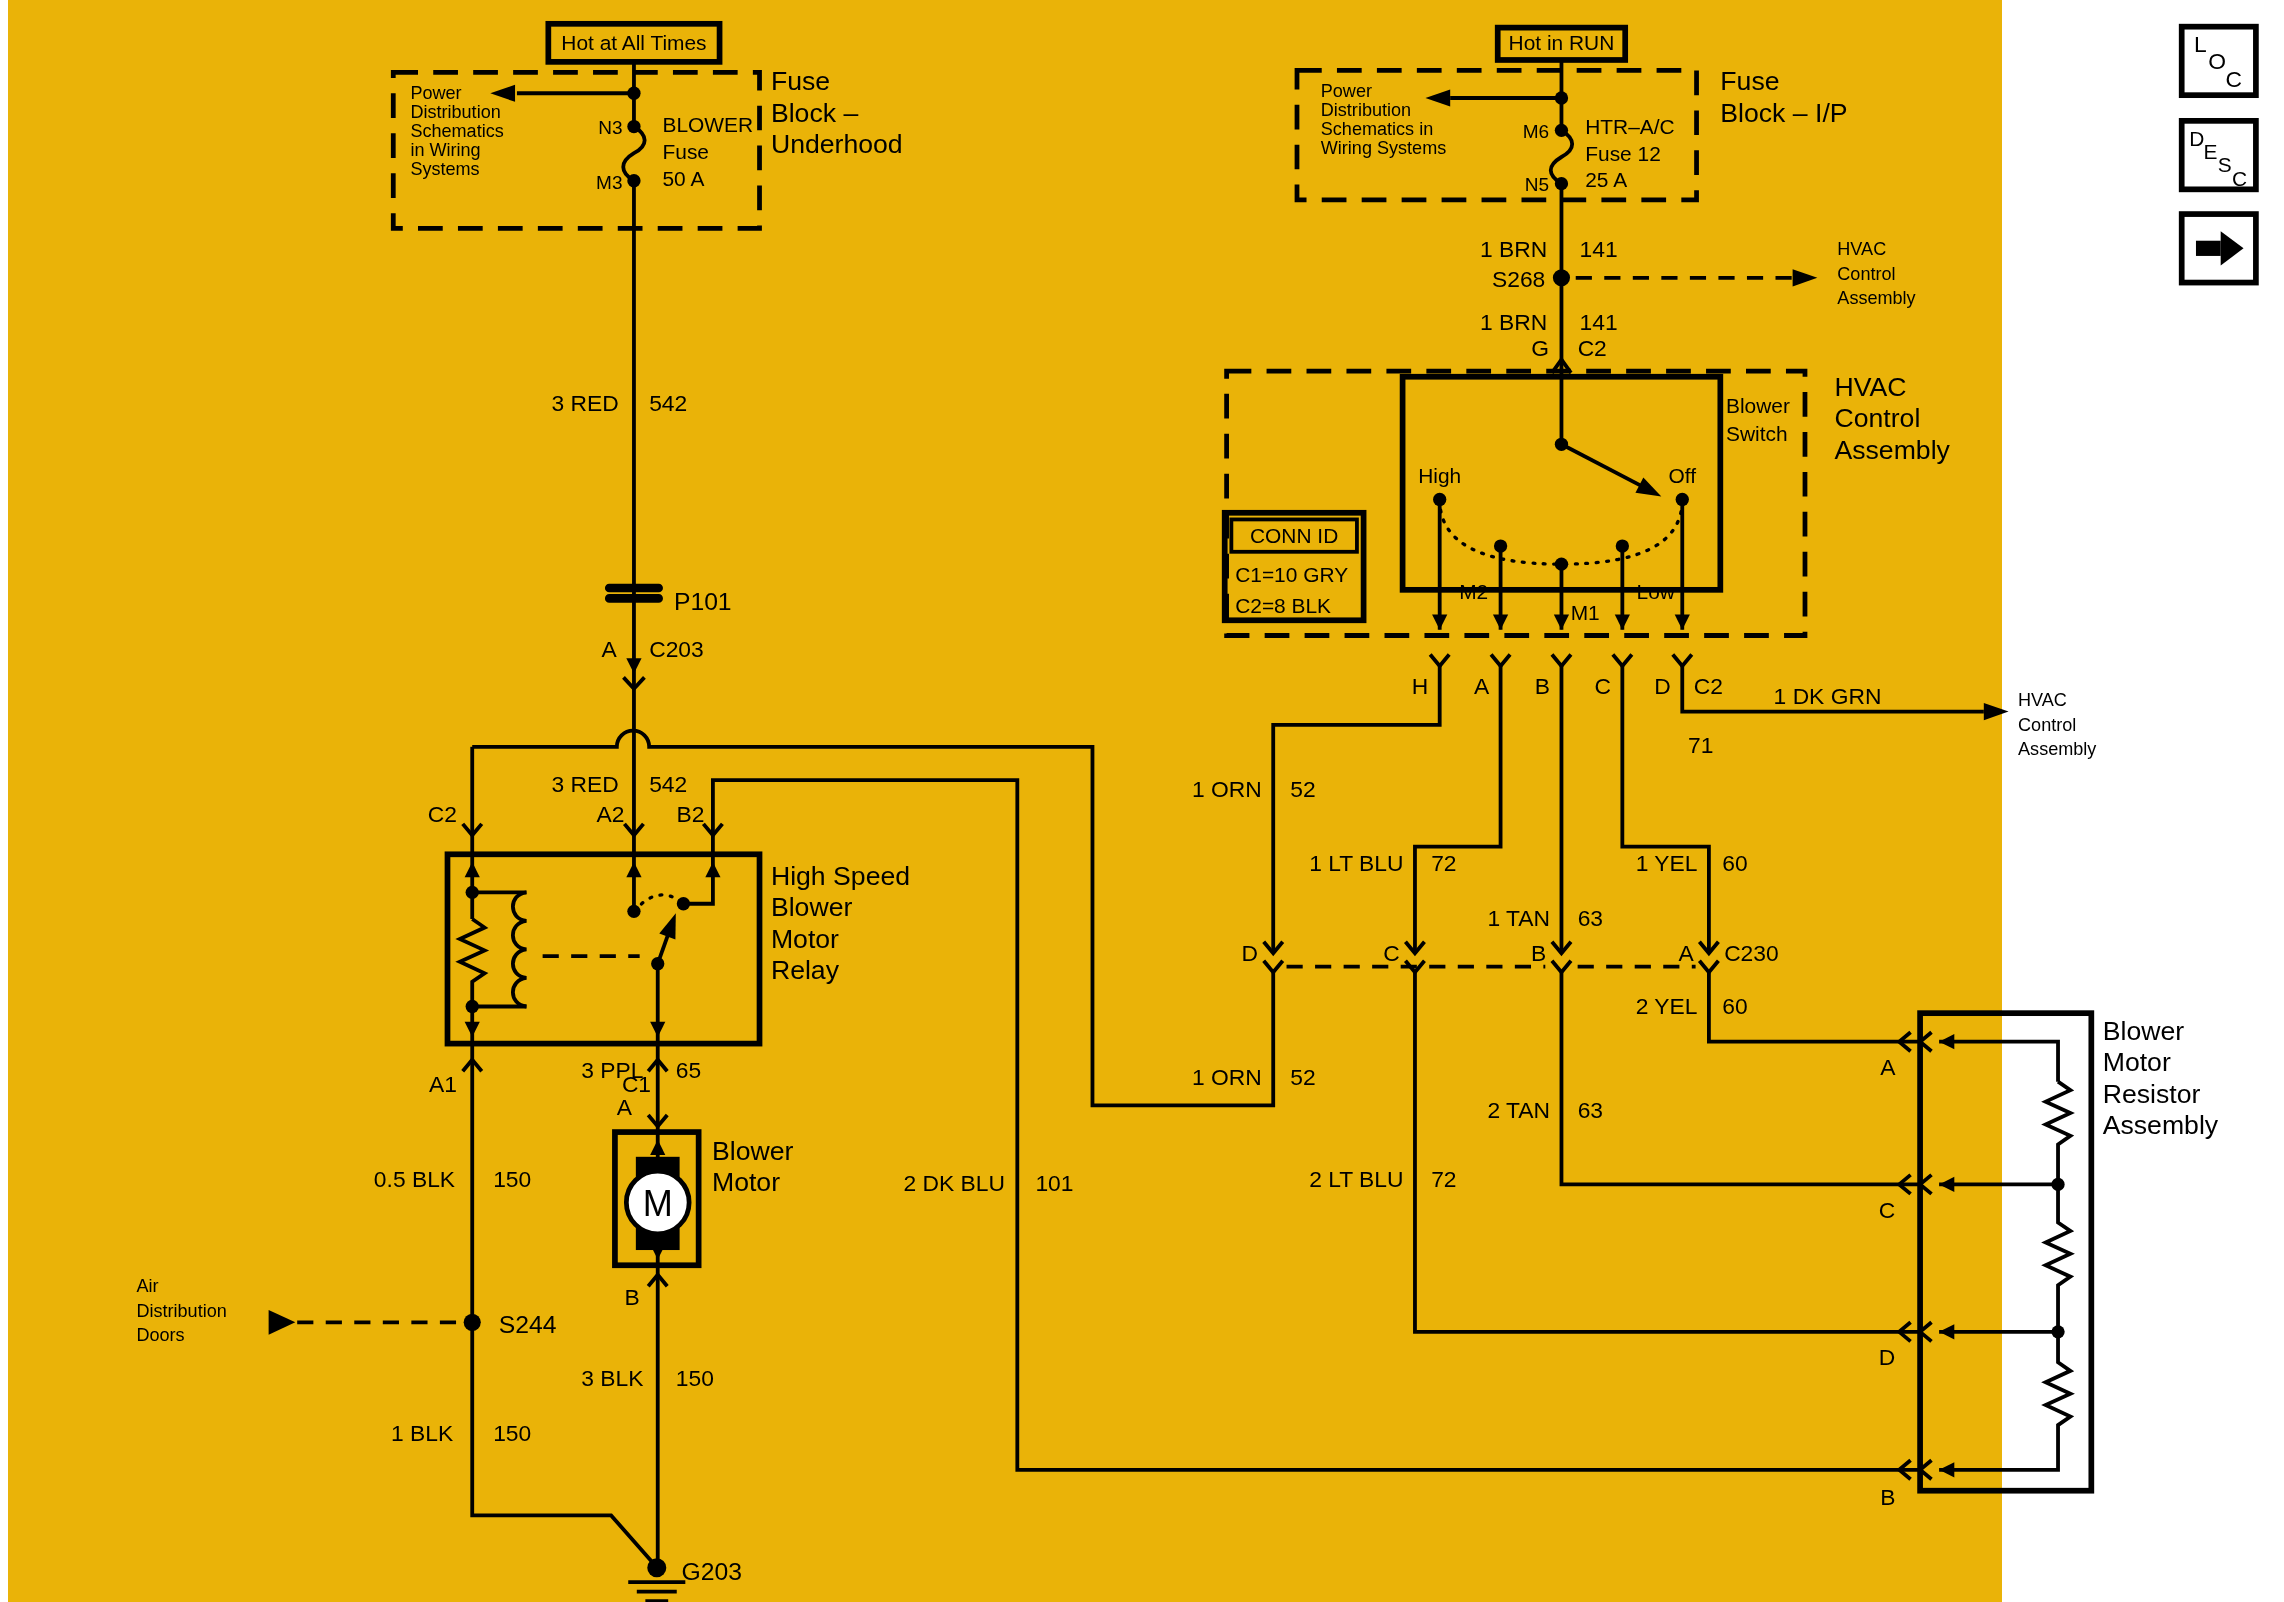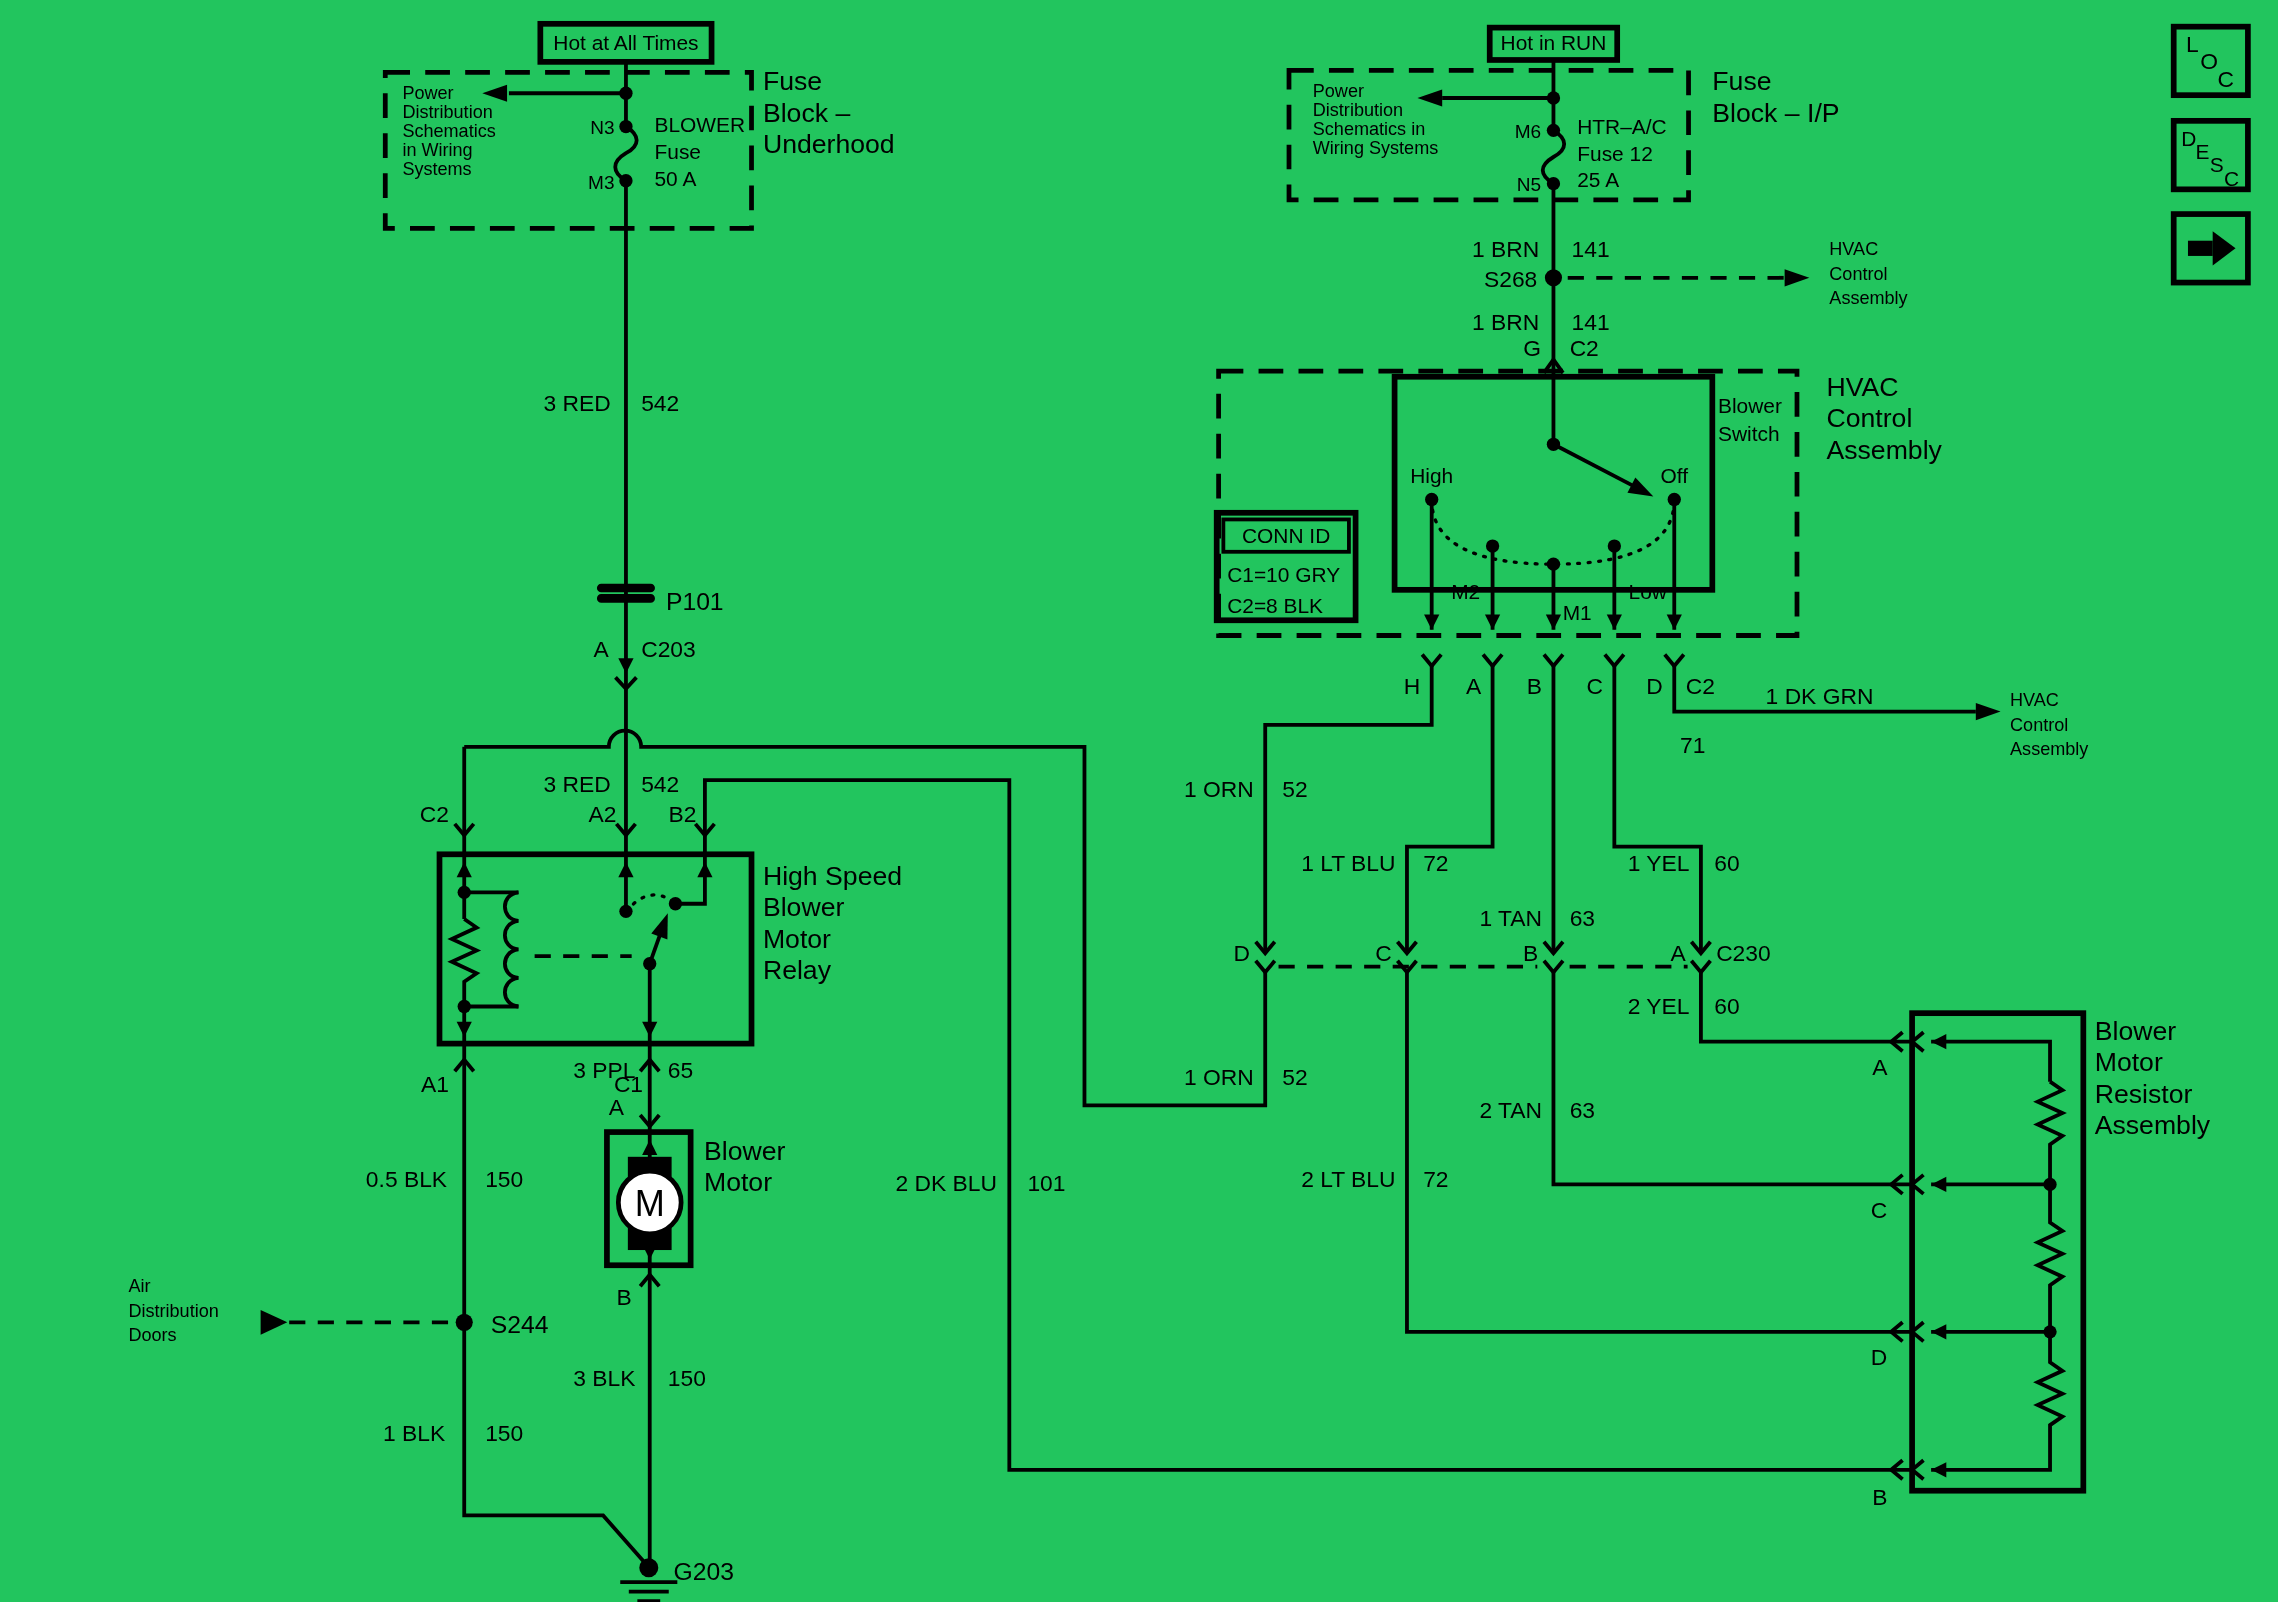--- a/index.html
+++ b/index.html
@@ -1,16 +1,16 @@
 <!DOCTYPE html>
 <html style="font-size:15px"><head>
 <meta charset="utf-8">
 <style>
   html,body{margin:0;padding:0;background:#fff;}
-  .page{width:2278px;height:1603px;background:#22c55e;position:relative;}
+  .page{width:1994px;height:1603px;background:#eab308;position:relative;margin-left:8px;}
   svg{display:block;}
   svg text{font-family:"Liberation Sans",sans-serif;fill:#000;}
   .w  {stroke:#000;stroke-width:4;fill:none;}
   .w6 {stroke:#000;stroke-width:6;fill:none;}
   .w9 {stroke:#000;stroke-width:9;fill:none;stroke-linecap:round;}
   .dashbox{stroke:#000;stroke-width:5;fill:none;stroke-dasharray:26 16;}
   .dashw {stroke:#000;stroke-width:4;fill:none;stroke-dasharray:17 13;}
   .dotw  {stroke:#000;stroke-width:3.5;fill:none;stroke-dasharray:2 9;stroke-linecap:round;}
   .dot{fill:#000;stroke:none;}
   .blk{fill:#000;stroke:none;}

